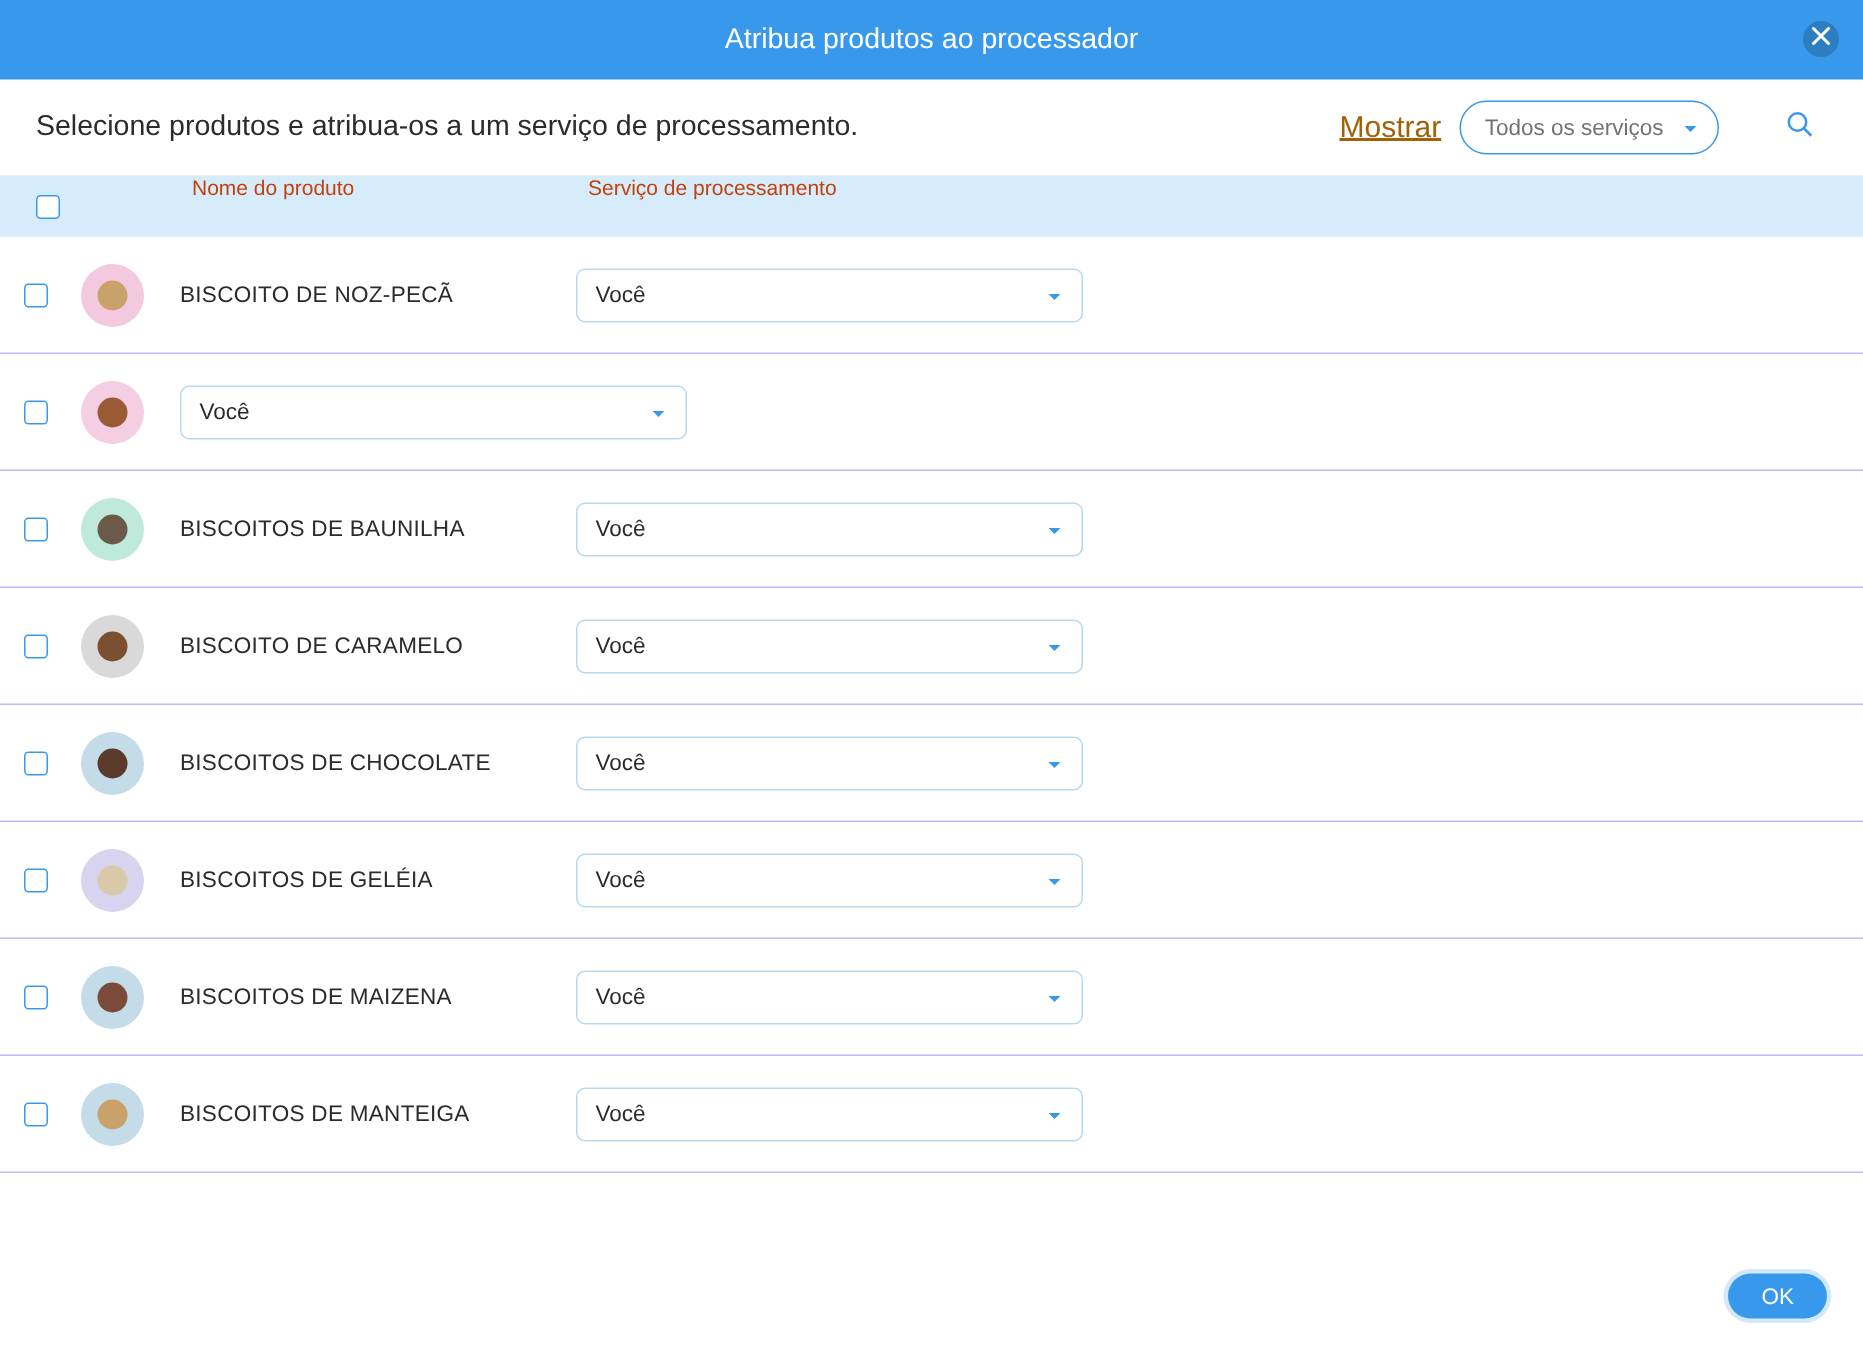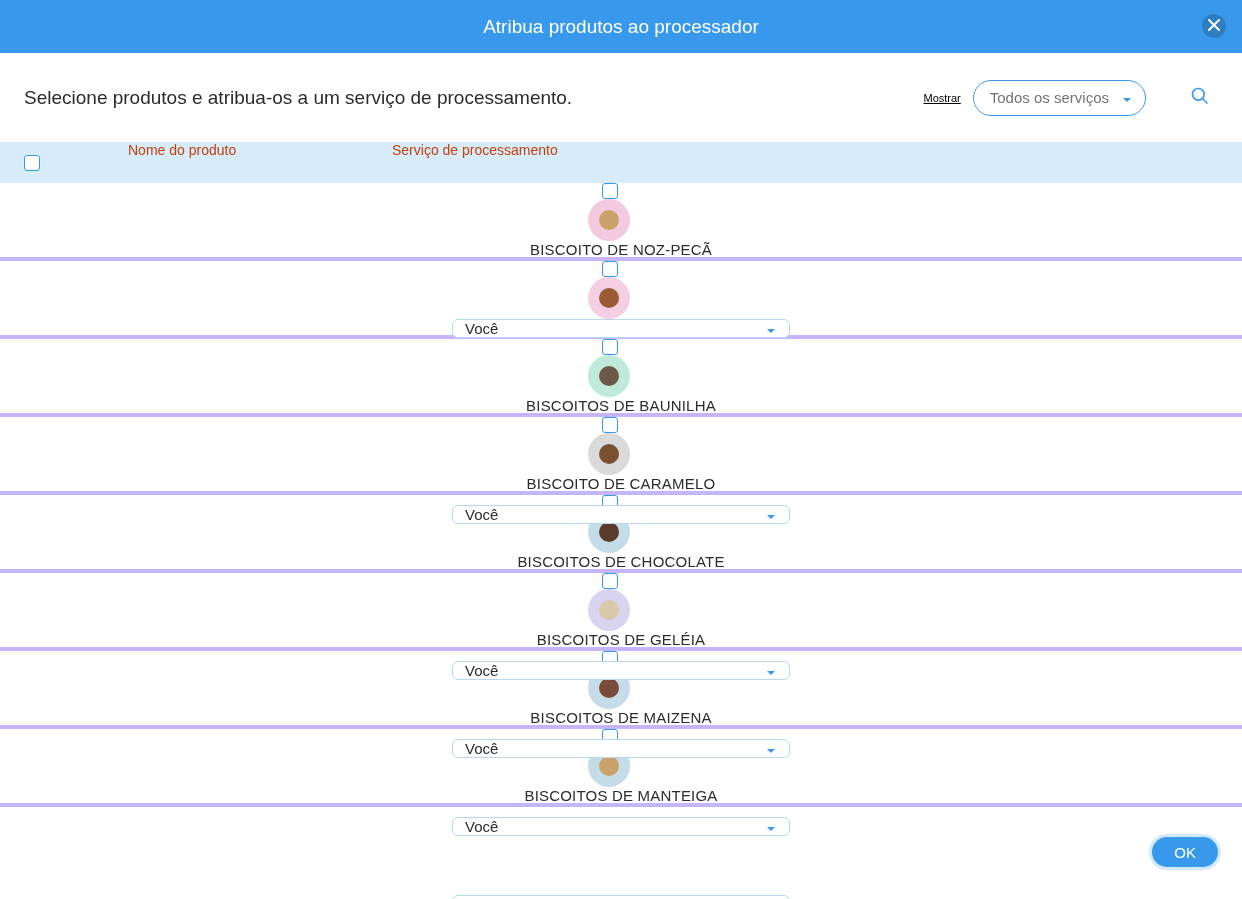--- a/index.html
+++ b/index.html
@@ -37,40 +37,40 @@
     background: rgba(0,0,0,0.18);
     display: flex;
     align-items: center;
     justify-content: center;
     cursor: pointer;
   }
   .close-btn svg { width: 12px; height: 12px; fill: #ffffff; }
 
   
   .subheader {
-    height: 89px;
+    height: 64px;
     display: flex;
     align-items: center;
     padding: 0 24px;
     border-bottom: 0;
   }
   .subheader-text {
     font-size: 19px;
     color: #2b2b2b;
     flex: 1;
     font-weight: 400;
   }
   .subheader-controls {
     display: flex;
     align-items: center;
     gap: 12px;
   }
   .show-label {
-    color: #000000;
-    font-size: 11px;
+    color: #a16207;
+    font-size: 20px;
     text-decoration: underline;
   }
   .filter-select {
     border: 1px solid #3899ec;
     color: #737373;
     border-radius: 20px;
     height: 36px;
     padding: 0 36px 0 16px;
     font-size: 15px;
     background: #ffffff;
@@ -120,25 +120,24 @@
     border-radius: 3px;
     background: #ffffff;
     cursor: pointer;
     flex-shrink: 0;
   }
 
   
   .rows { }
   .row {
     height: 78px;
-    border-bottom: 4px solid #c4b5fd;
+    border-bottom: 1px solid #c4b5fd;
     display: flex;
     align-items: center;
     padding: 0 16px;
-    flex-direction: column;
   }
   .row .col-check { width: 38px; }
   .thumb {
     width: 42px;
     height: 42px;
     border-radius: 50%;
     flex-shrink: 0;
     margin-right: 24px;
     display: flex;
     align-items: center;
@@ -176,21 +175,21 @@
     top: 50%;
     transform: translateY(-50%);
     width: 12px;
     height: 12px;
   }
   .svc-select .chev svg { width: 12px; height: 12px; fill: #3899ec; }
 
   
   .footer {
     position: absolute;
-    bottom: 12px;
+    bottom: 0;
     left: 0;
     right: 0;
     height: 70px;
     display: flex;
     align-items: center;
     justify-content: flex-end;
     padding: 0 24px;
   }
   .ok-btn {
     background: #3899ec;

